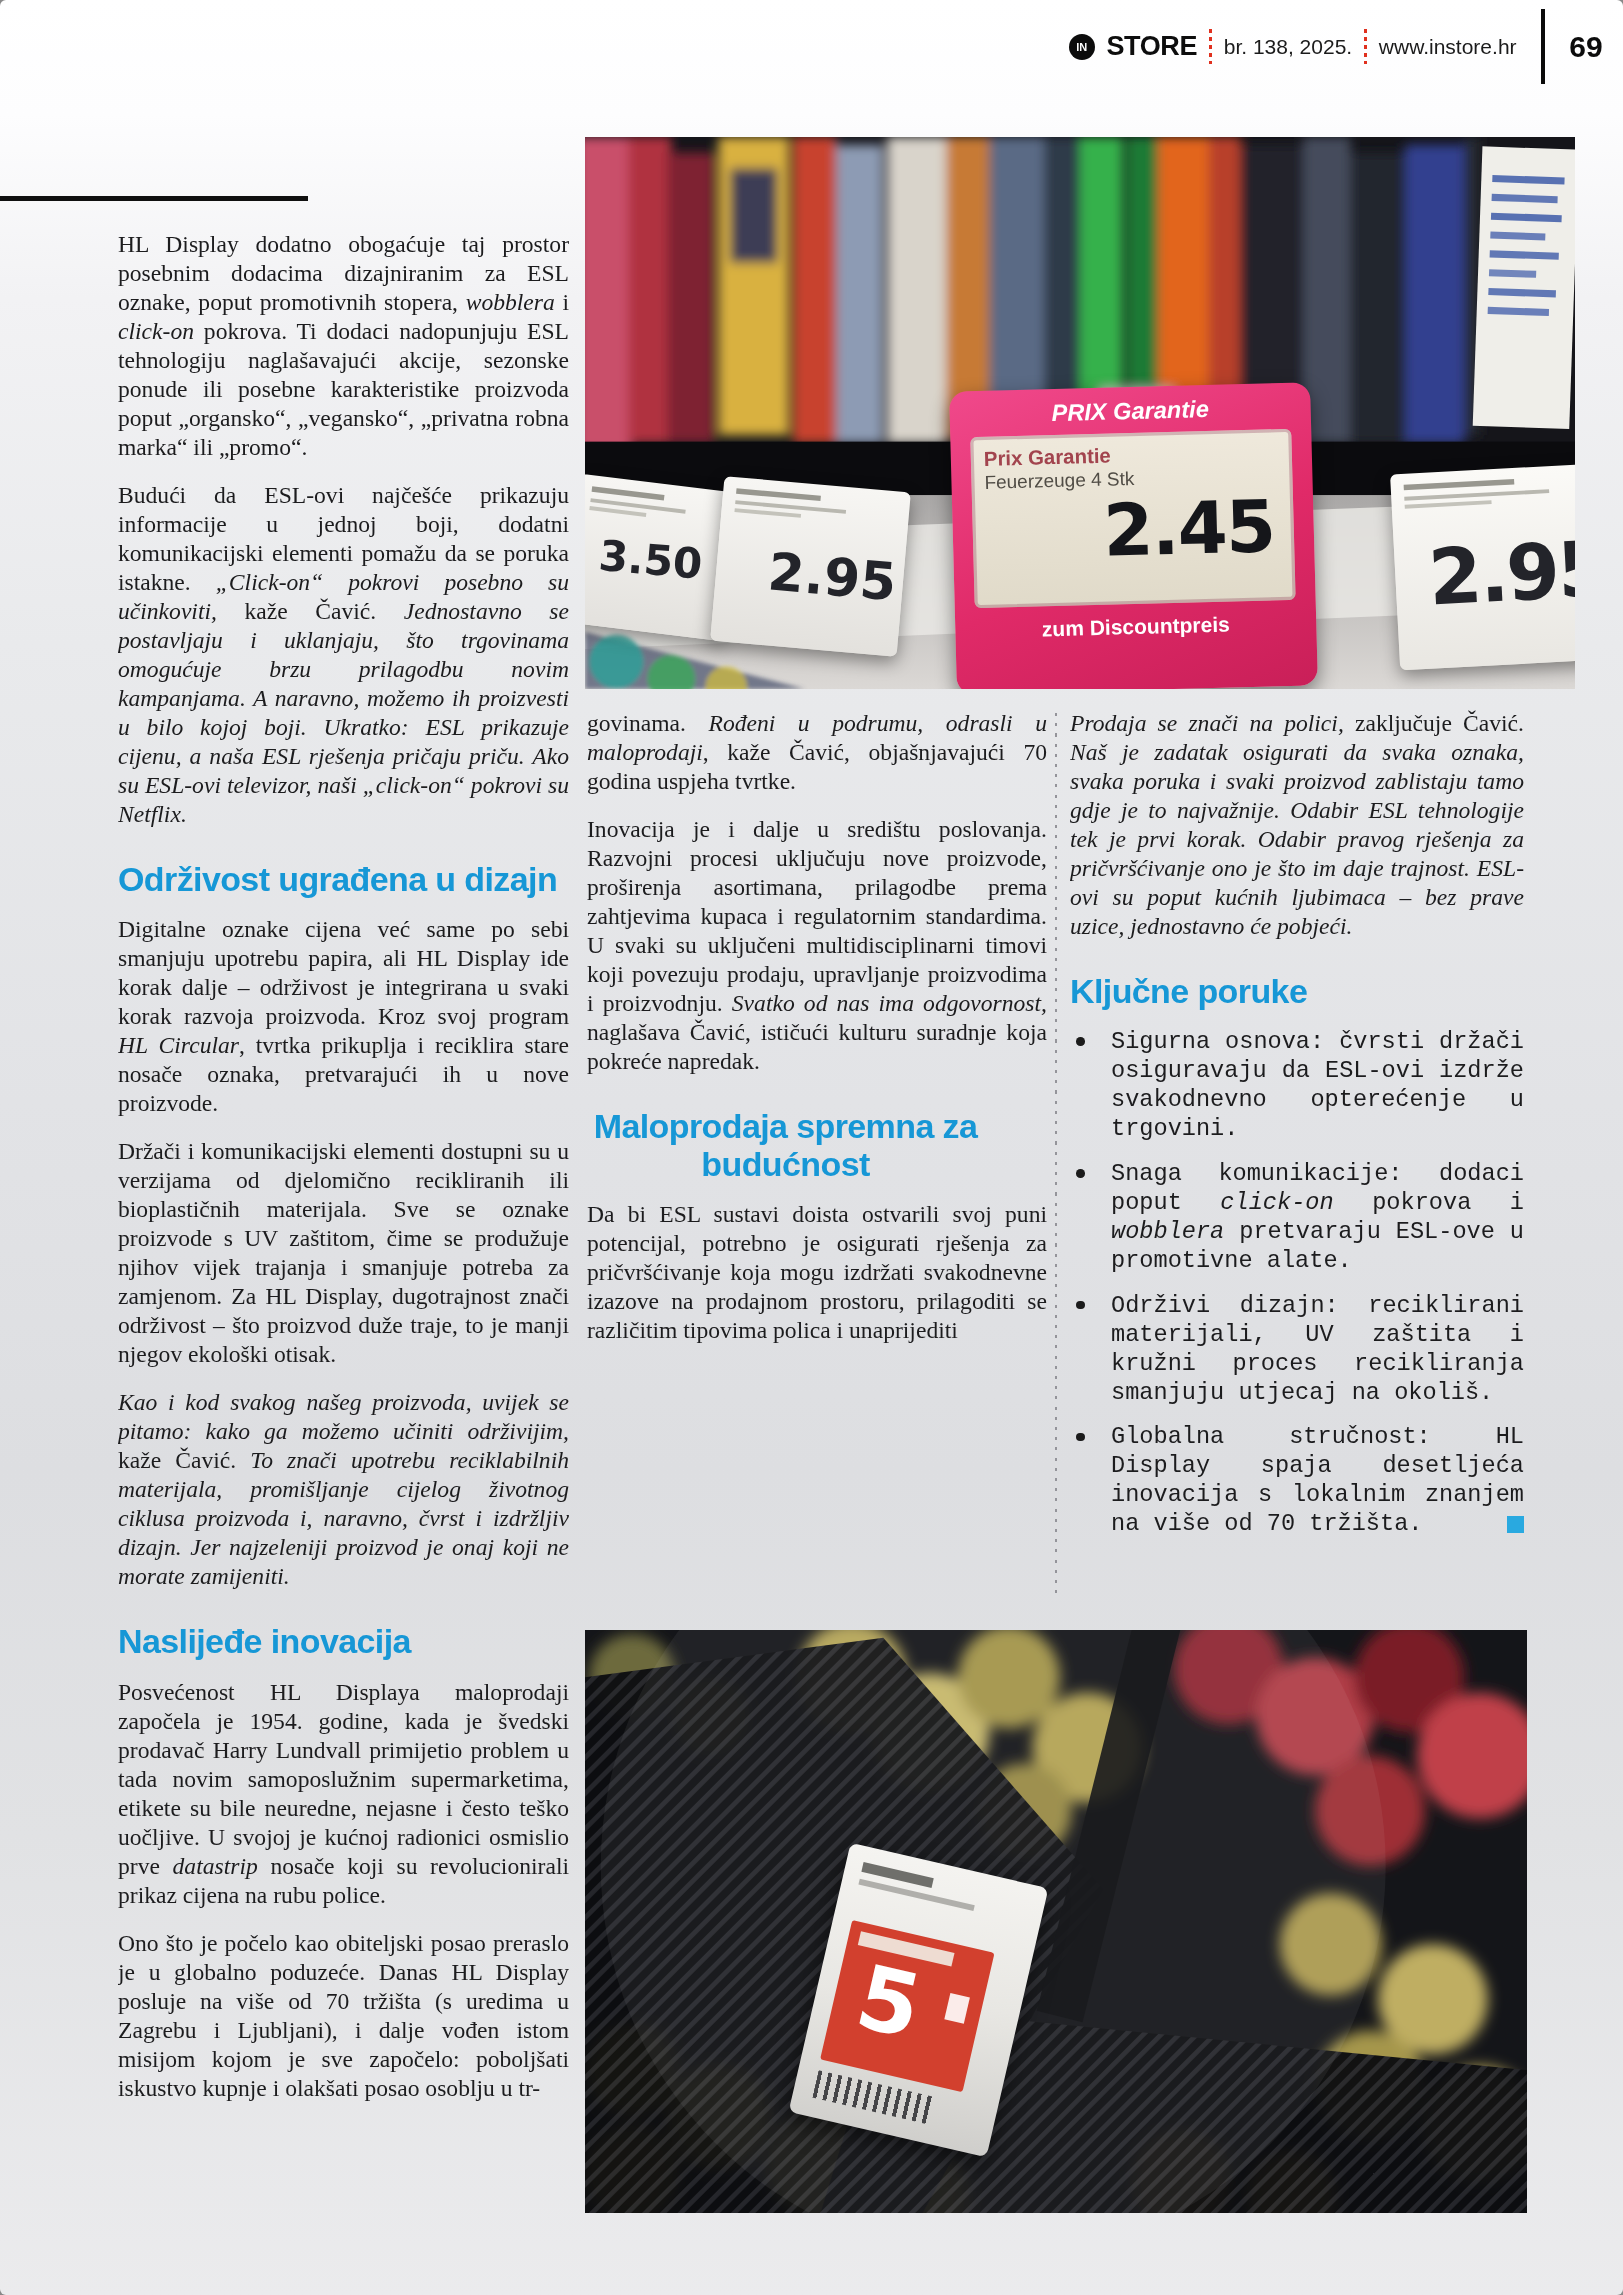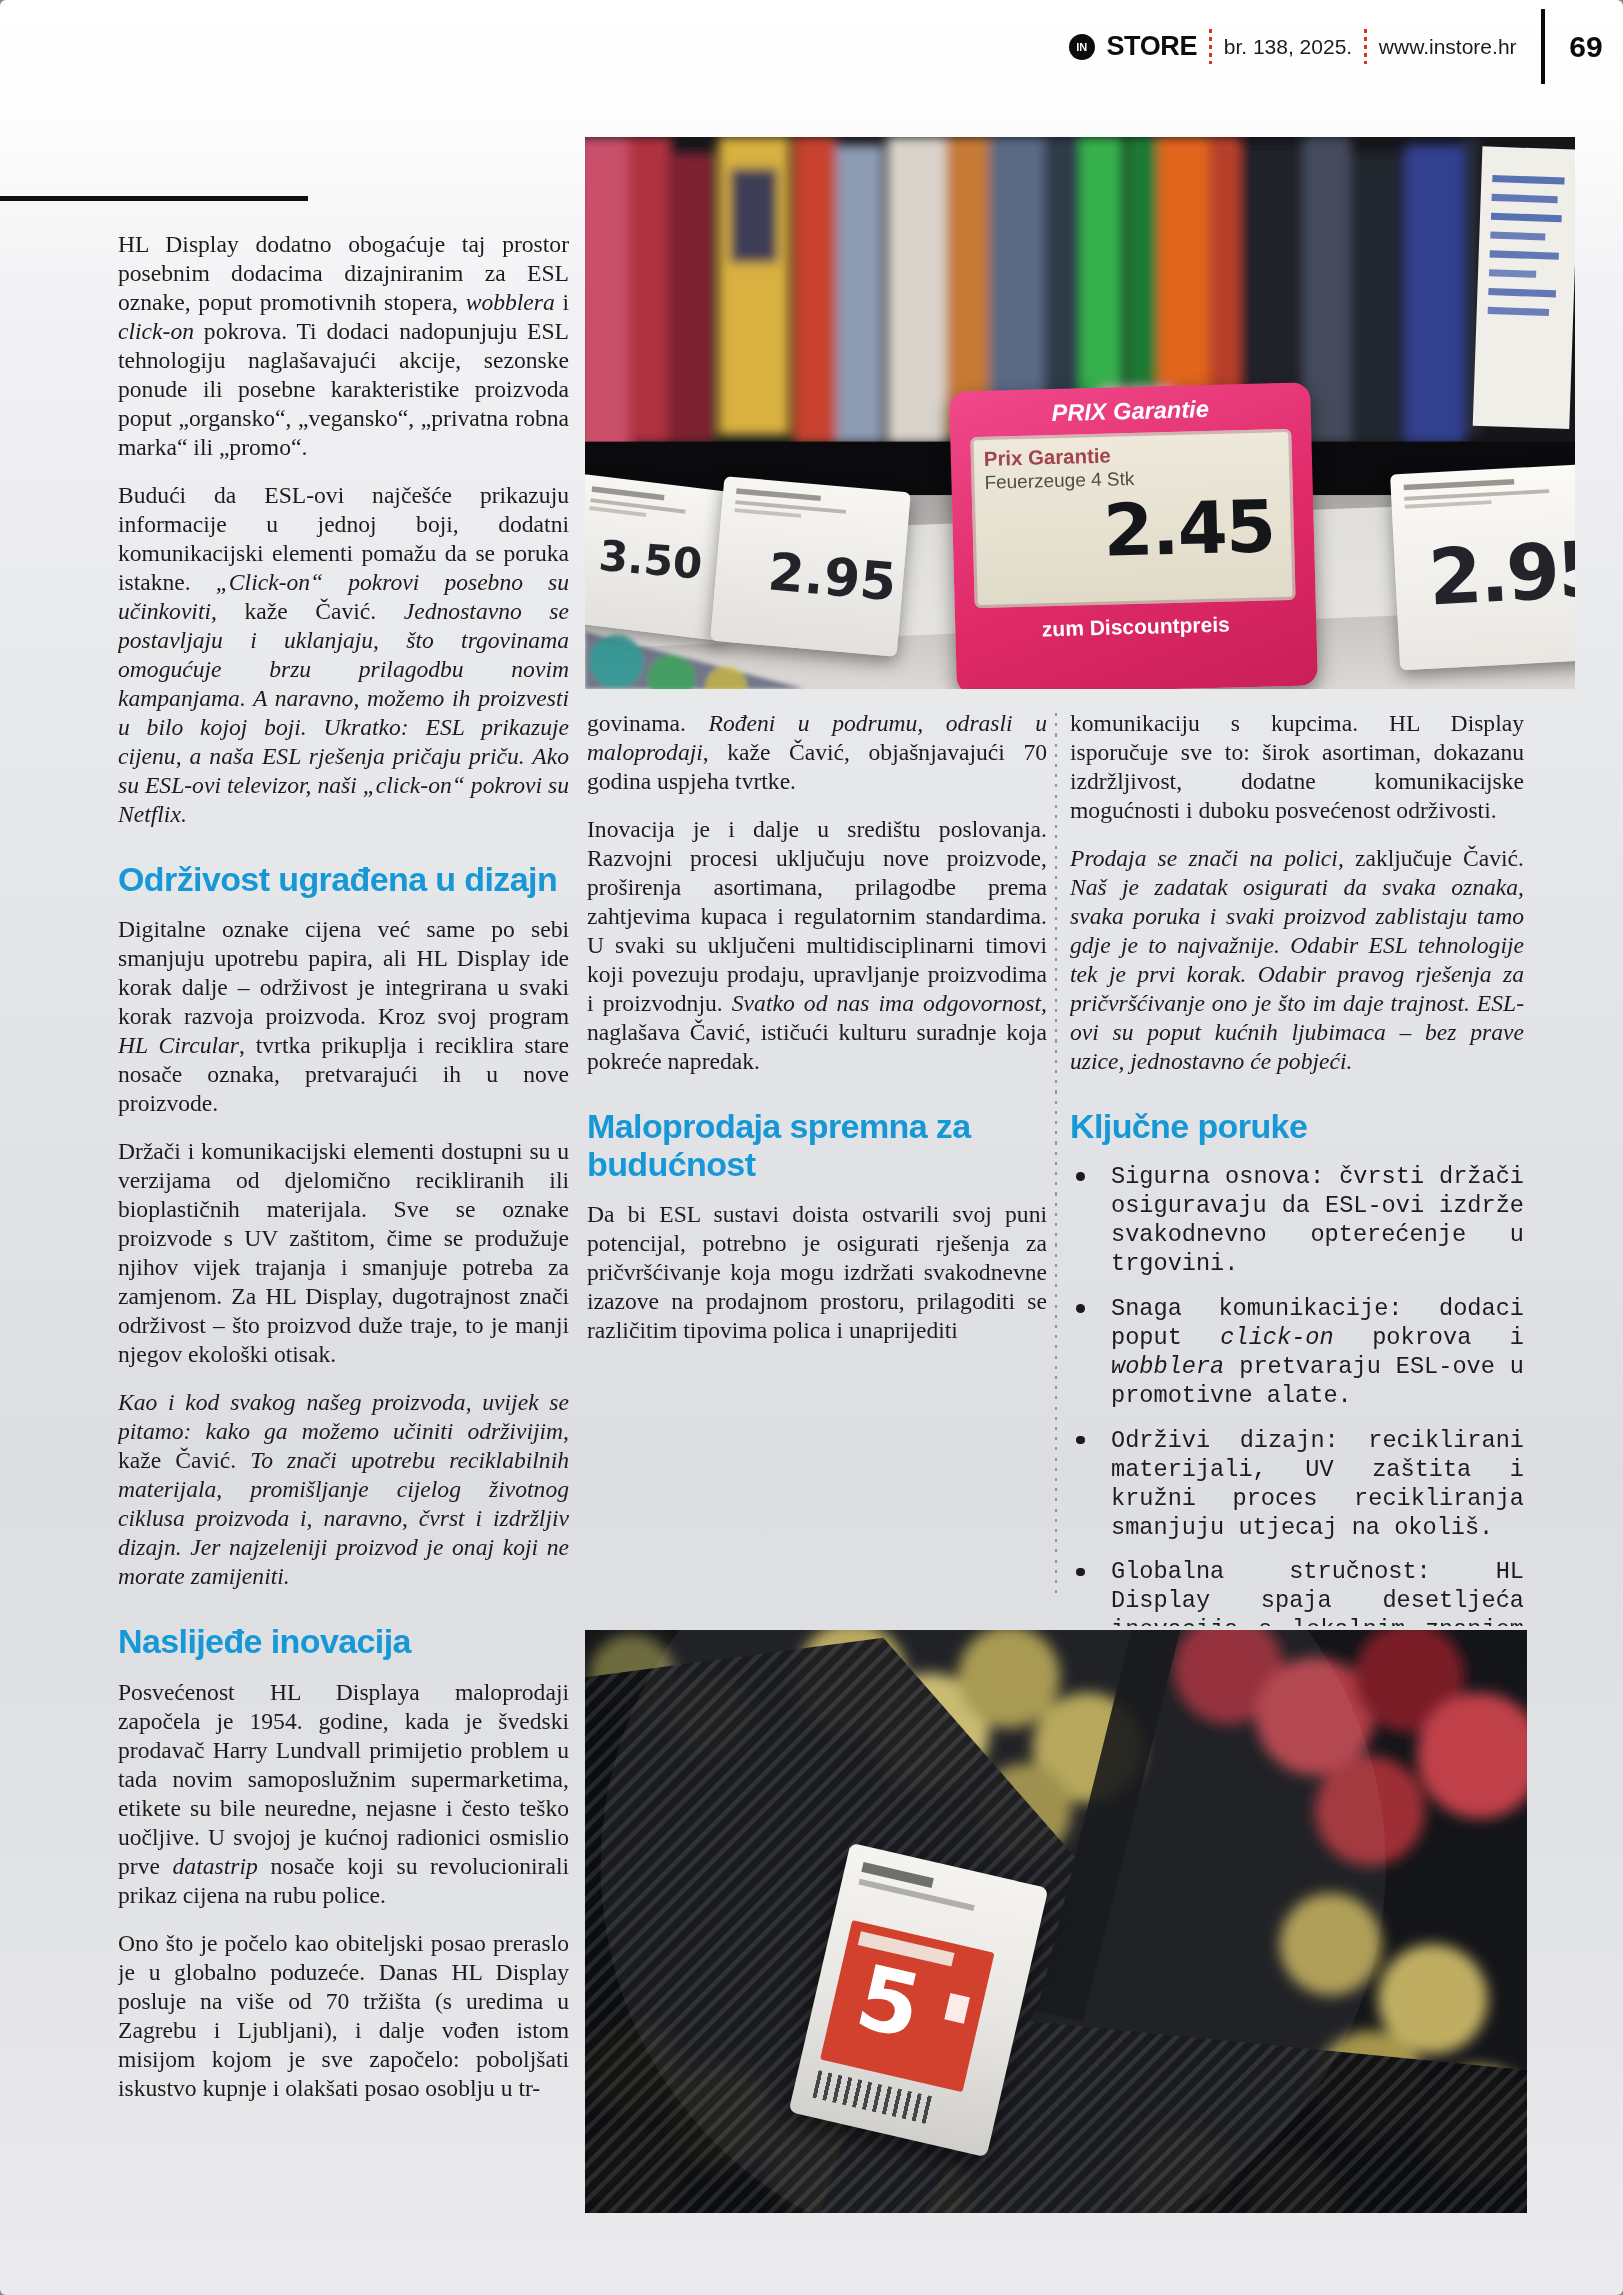--- a/index.html
+++ b/index.html
@@ -21,21 +21,21 @@
     background:repeating-linear-gradient(180deg,#94949a 0 3.1px,transparent 3.1px 10.2px);}
   
   .col{position:absolute;text-align:justify;font-size:23.6px;line-height:29px;overflow:hidden;}
   .col p{margin:0 0 19px;}
   .col em{font-style:italic;}
   .col h3{font:700 34px/38px "Liberation Sans",sans-serif;letter-spacing:-0.6px;
     color:var(--accent-blue,#1697d6);margin:31px 0 17.3px;text-align:left;}
   .col1{left:118px;top:230px;width:451px;height:2036px;}
   .col1 h3:first-child{margin-top:0;}
   .col2{left:587px;top:709px;width:460px;height:917px;}
-  .col2 h3{max-width:397px;}
+  .col2 h3{max-width:397px;text-align:center;}
   .col3{left:1070px;top:709px;width:454px;height:917px;}
   .bullet{position:relative;padding-left:41px;margin:0 0 15.7px;font-family:Liberation Mono, monospace;}
   .bullet .dot{position:absolute;left:6.3px;top:10.2px;width:8.6px;height:8.6px;border-radius:50%;background:#1b1b1b;}
   .bullet p{margin:0;}
   .endmark{float:right;width:17.3px;height:17.3px;background:var(--end-cyan,#29a9e0);margin-top:6.3px;}
   
   .photo-top{position:absolute;left:585px;top:137px;width:990px;height:552px;overflow:hidden;background:#101014;}
   .photo-bottom{position:absolute;left:585px;top:1630px;width:942px;height:583px;overflow:hidden;background:#141519;}
   .photo-top svg,.photo-bottom svg{position:absolute;left:0;top:0;}
   .esl{position:absolute;background:linear-gradient(180deg,#f7f6f3,#e3e1dd);border-radius:6.3px;box-shadow:0 6.3px 17.3px rgba(0,0,0,.4);}
@@ -193,21 +193,20 @@
   <div class="divider"></div>
 
   <section class="col col2">
       <p>govinama. <em>Rođeni u podrumu, odrasli u maloprodaji</em>, kaže Čavić, objašnjavajući 70 godina uspjeha tvrtke.</p>
       <p>Inovacija je i dalje u središtu poslovanja. Razvojni procesi uključuju nove proizvode, proširenja asortimana, prilagodbe prema zahtjevima kupaca i regulatornim standardima. U svaki su uključeni multidisciplinarni timovi koji povezuju prodaju, upravljanje proizvodima i proizvodnju. <em>Svatko od nas ima odgovornost, </em>naglašava Čavić, ističući kulturu suradnje koja pokreće napredak.</p>
       <h3>Maloprodaja spremna za budućnost</h3>
       <p>Da bi ESL sustavi doista ostvarili svoj puni potencijal, potrebno je osigurati rješenja za pričvršćivanje koja mogu izdržati svakodnevne izazove na prodajnom prostoru, prilagoditi se različitim tipovima polica i unaprijediti</p>
     </section>
 
   <section class="col col3">
-      <p>komunikaciju s kupcima. HL Display isporučuje sve to: širok asortiman, dokazanu izdržljivost, dodatne komunikacijske mogućnosti i duboku posvećenost održivosti.</p>
       <p><em>Prodaja se znači na polici, </em>zaključuje Čavić. <em>Naš je zadatak osigurati da svaka oznaka, svaka poruka i svaki proizvod zablistaju tamo gdje je to najvažnije. Odabir ESL tehnologije tek je prvi korak. Odabir pravog rješenja za pričvršćivanje ono je što im daje trajnost. ESL-ovi su poput kućnih ljubimaca – bez prave uzice, jednostavno će pobjeći.</em></p>
       <h3>Ključne poruke</h3>
       <div class="bullet">
         <span class="dot"></span>
         <p>Sigurna osnova: čvrsti držači osiguravaju da ESL-ovi izdrže svakodnevno opterećenje u trgovini.</p>
       </div>
       <div class="bullet">
         <span class="dot"></span>
         <p>Snaga komunikacije: dodaci poput <em>click-on</em> pokrova i <em>wobblera</em> pretvaraju ESL-ove u promotivne alate.</p>
       </div>

